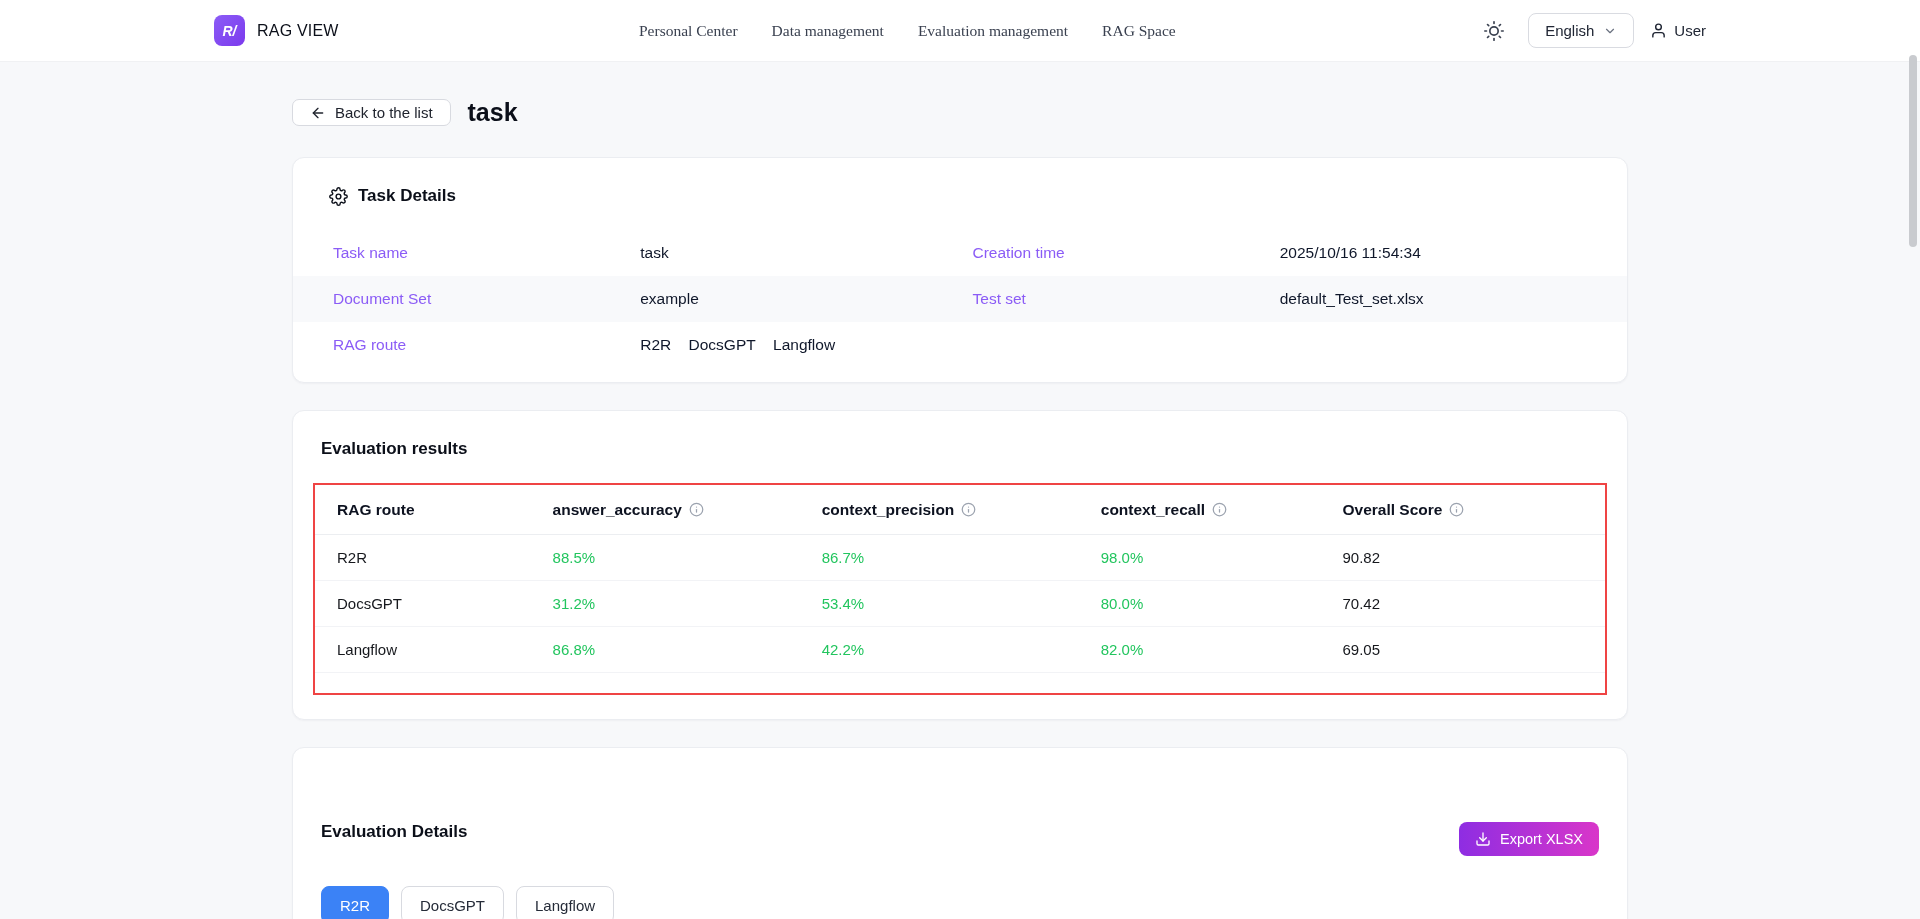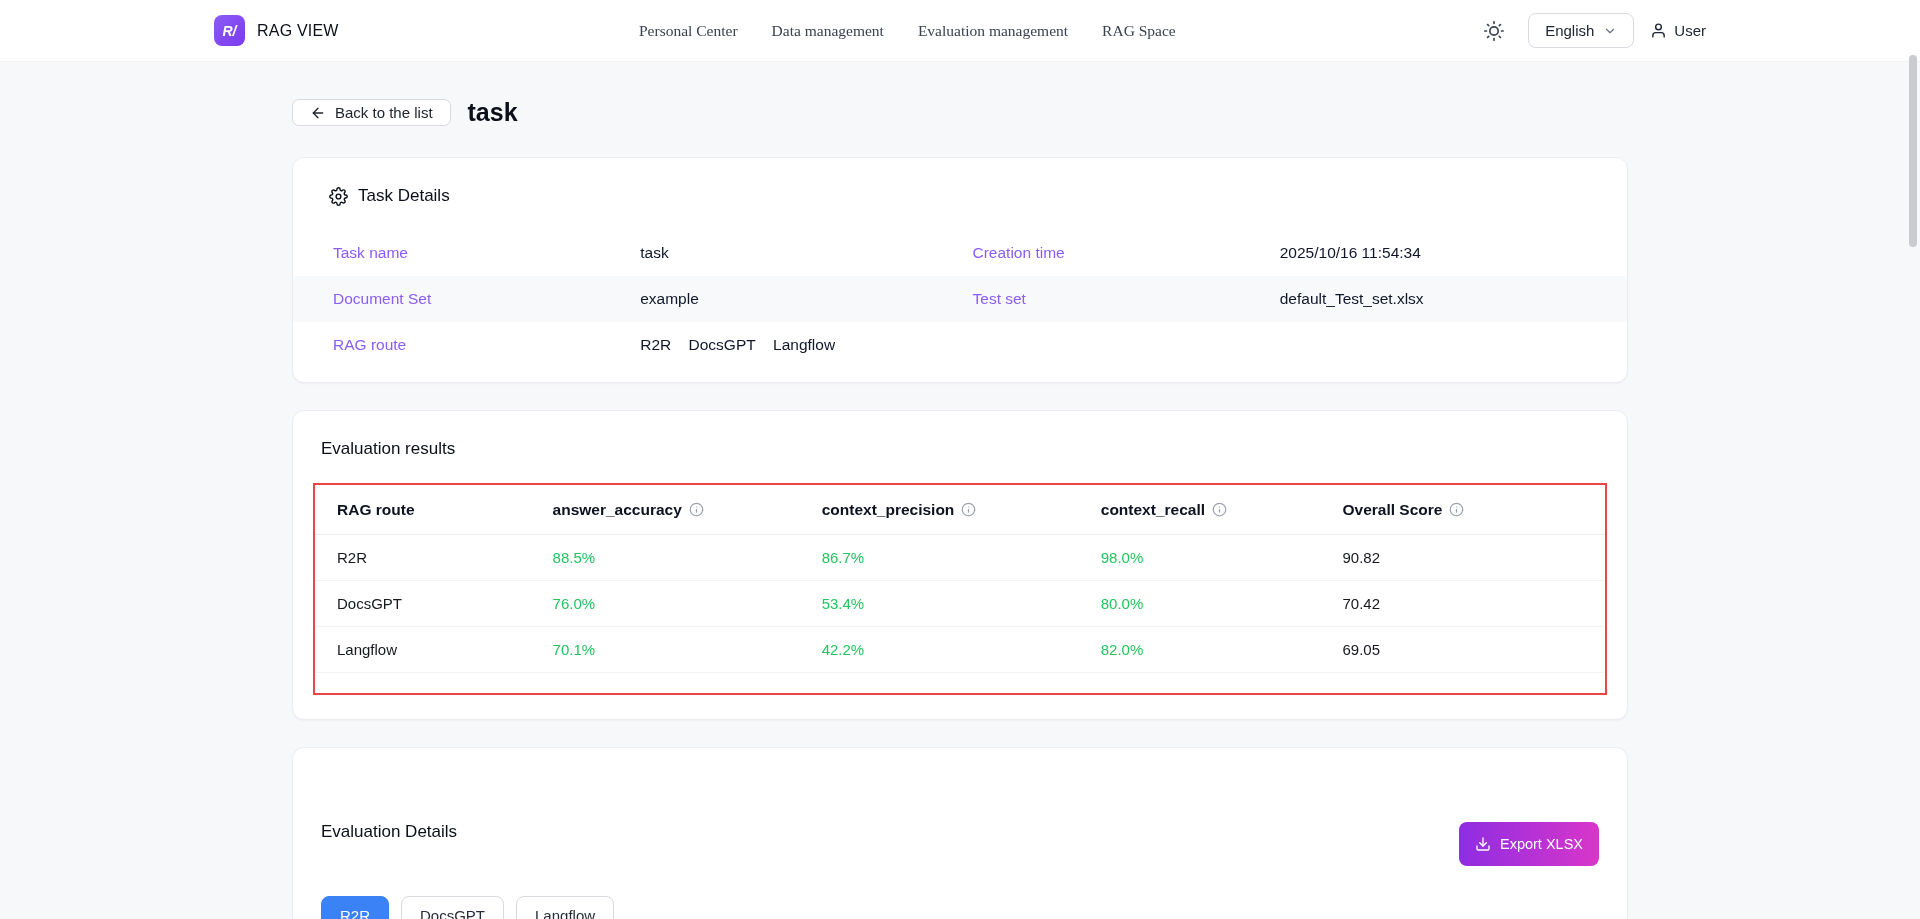--- a/index.html
+++ b/index.html
@@ -30,21 +30,21 @@
   .user { display:flex; align-items:center; gap:7px; font-size:15px; color:#202634; cursor:pointer; }
 
   
   .main { padding-top:36px; }
   .container { width:1336px; margin:0 auto; }
   .page-head { display:flex; align-items:center; gap:17px; margin-bottom:30px; }
   .back-btn { display:flex; align-items:center; gap:9px; height:27px; padding:0 17px; background:#fff; border:1px solid #d8dae0; border-radius:7px; font-size:15px; color:#20242e; cursor:pointer; }
   .page-title { font-size:25px; font-weight:bold; color:#0b0f19; }
 
   .card { background:#fff; border:1px solid #ebedf1; border-radius:12px; margin-bottom:27px; box-shadow:0 1px 2px rgba(16,24,40,.04); }
-  .card-title { font-size:17px; font-weight:normal; color:#0b0f19; }
+  .card-title { font-size:17px; font-weight:bold; color:#0b0f19; }
 
   
   .card-task { padding:28px 0 14px; }
   .card-task .card-title-row { display:flex; align-items:center; gap:10px; padding:0 36px; margin-bottom:24px; }
   .detail-row { display:grid; grid-template-columns:24.5% 26.5% 24.5% 24.5%; align-items:center; min-height:46px; padding:0 40px; }
   .detail-row.striped { background:#f8f9fb; }
   .d-label { font-size:15.5px; color:#8b5cf6; }
   .d-value { font-size:15.5px; color:#0f172a; }
   .route-tag { margin-right:13px; }
 
@@ -56,21 +56,21 @@
   .t-head { min-height:50px; border-bottom:1px solid #eceef1; }
   .t-head .t-cell { display:flex; align-items:center; gap:7px; font-weight:bold; font-size:15.5px; color:#0d1220; }
   .t-body-row { min-height:46px; border-bottom:1px solid #f2f3f6; }
   .t-cell { font-size:15px; color:#16181d; }
   .t-green { color:#22c55e; }
 
   
   .card-eval { padding:30px 26px 80px; }
   .details-head { display:flex; align-items:flex-start; justify-content:space-between; padding:0 2px;margin-top:44px; }
   .export-btn {
-    display:flex; align-items:center; gap:9px; height:44px; padding:0 16px;
+    display:flex; align-items:center; gap:9px; height:34px; padding:0 16px;
     border:none; border-radius:8px; cursor:pointer;
     background:linear-gradient(90deg,#8e2de2,#d936c9);
     color:#fff; font-size:14.5px; font-family:"Liberation Sans", sans-serif;
   }
   .tabs { display:flex; gap:12px; margin-top:30px; padding:0 2px; }
   .tab { height:38px; padding:0 18px; border-radius:8px; font-size:15px; cursor:pointer; display:flex; align-items:center; background:#fff; border:1px solid #d8dae0; color:#252b38; font-family:"Liberation Sans", sans-serif; }
   .tab.active { background:#3b82f6; border-color:#3b82f6; color:#fff; }
 
   
   .scrollbar-thumb { position:fixed; right:3px; top:55px; width:8px; height:192px; background:#c9cbcf; border-radius:4px; }
@@ -230,28 +230,28 @@
 
         <div class="t-row t-body-row">
           <span class="t-cell">R2R</span>
           <span class="t-cell t-green">88.5%</span>
           <span class="t-cell t-green">86.7%</span>
           <span class="t-cell t-green">98.0%</span>
           <span class="t-cell">90.82</span>
         </div>
         <div class="t-row t-body-row">
           <span class="t-cell">DocsGPT</span>
-          <span class="t-cell t-green">76.0%</span>
+          <span class="t-cell t-green">31.2%</span>
           <span class="t-cell t-green">53.4%</span>
           <span class="t-cell t-green">80.0%</span>
           <span class="t-cell">70.42</span>
         </div>
         <div class="t-row t-body-row">
           <span class="t-cell">Langflow</span>
-          <span class="t-cell t-green">70.1%</span>
+          <span class="t-cell t-green">86.8%</span>
           <span class="t-cell t-green">42.2%</span>
           <span class="t-cell t-green">82.0%</span>
           <span class="t-cell">69.05</span>
         </div>
       </div>
     </section>
 
     <section class="card card-eval">
       <div class="details-head">
         <span class="card-title">Evaluation Details</span>

